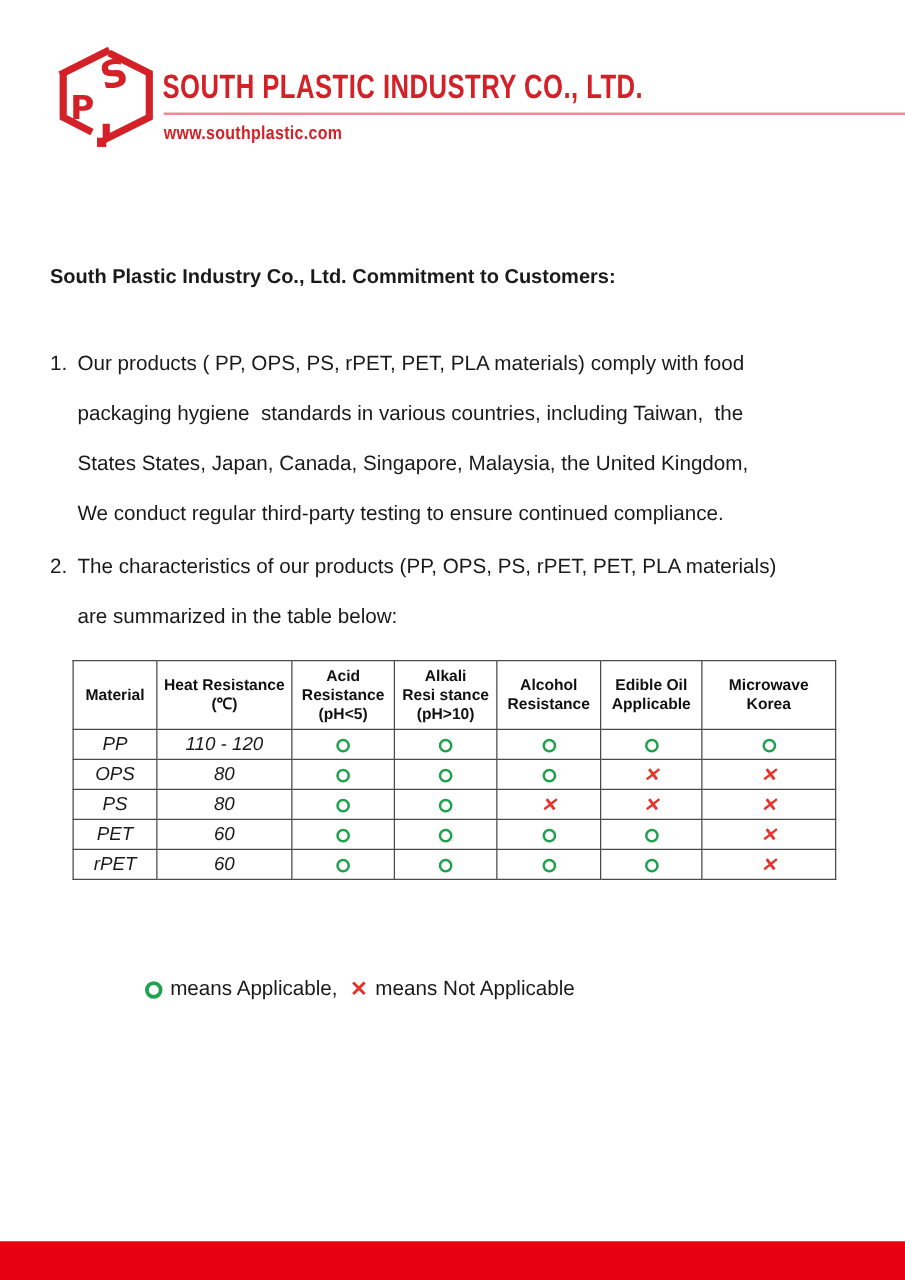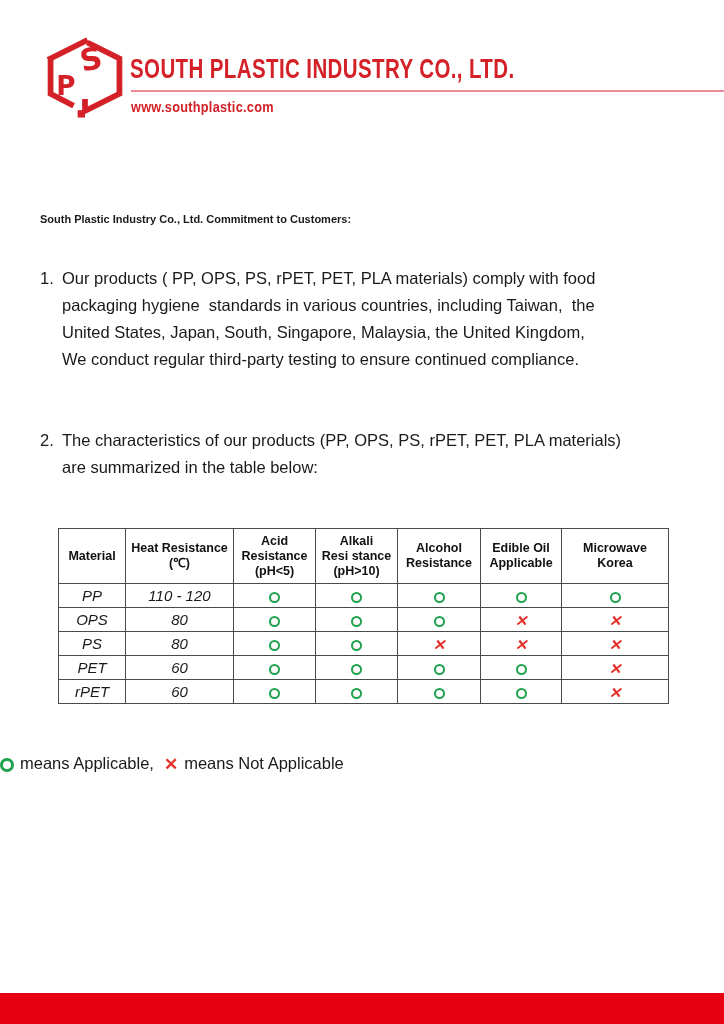--- a/index.html
+++ b/index.html
@@ -28,26 +28,26 @@
   .website{
     position:absolute;left:131px;top:98px;
     font-size:15px;font-weight:bold;color:#d32127;
     letter-spacing:0.3px;white-space:nowrap;
     transform:scaleX(0.85);transform-origin:0 50%;
     text-decoration:none;cursor:pointer;
   }
   
   .commit-heading{
     position:absolute;left:40px;top:213px;
-    font-size:11px;font-weight:bold;white-space:pre;
+    font-size:16px;font-weight:bold;white-space:pre;
   }
   .para{position:absolute;left:40px;font-size:16.5px;line-height:27px;}
   .para1{top:265px;}
   .para2{top:427px;}
-  .para .line{white-space:pre;padding-left:22px;}
+  .para .line{white-space:pre;padding-left:22px;margin-top:13px;}
   .para .line.first{padding-left:0;}
   .para .marker{display:inline-block;width:16px;margin-right:6px;}
   
   .mat-table{
     position:absolute;left:58px;top:528px;
     border-collapse:collapse;table-layout:fixed;
     font-size:15px;text-align:center;
   }
   .mat-table td,.mat-table th{
     border:1px solid #4a4a4a;
@@ -63,22 +63,22 @@
     display:inline-block;width:7px;height:7px;
     border:2.6px solid #1fa14d;border-radius:50%;
     vertical-align:middle;
   }
   .mark-no{
     color:#e6332a;font-weight:bold;font-size:15px;line-height:1;
     display:inline-block;vertical-align:middle;
   }
   
   .legend{
-    position:absolute;left:0;top:754px;width:576px;
-    font-size:16.5px;color:#1a1a1a;
+    position:absolute;left:0;top:782px;width:576px;
+    text-align:center;font-size:16.5px;color:#1a1a1a;
   }
   .legend .mark-ok{width:8px;height:8px;border-width:3px;margin-right:6px;}
   .legend .mark-no{font-size:17px;margin:0 6px 0 10px;}
   
   .footer-bar{
     position:absolute;left:0;bottom:0;width:724px;height:31px;
     background:#e60012;
   }
 </style>
 </head>
@@ -102,21 +102,21 @@
     <div class="company-name">SOUTH PLASTIC INDUSTRY CO., LTD.</div>
     <div class="head-rule"></div>
     <a class="website">www.southplastic.com</a>
   </div>
 
   <div class="commit-heading">South Plastic Industry Co., Ltd. Commitment to Customers:</div>
 
   <div class="para para1">
     <div class="line first"><span class="marker">1.</span><span>Our products ( PP, OPS, PS, rPET, PET, PLA materials) comply with food</span></div>
     <div class="line">packaging hygiene  standards in various countries, including Taiwan,  the</div>
-    <div class="line">United States, Japan, South, Singapore, Malaysia, the United Kingdom,</div>
+    <div class="line">States States, Japan, Canada, Singapore, Malaysia, the United Kingdom,</div>
     <div class="line">We conduct regular third-party testing to ensure continued compliance.</div>
   </div>
 
   <div class="para para2">
     <div class="line first"><span class="marker">2.</span><span>The characteristics of our products (PP, OPS, PS, rPET, PET, PLA materials)</span></div>
     <div class="line">are summarized in the table below:</div>
   </div>
 
   <table class="mat-table">
     <colgroup>

